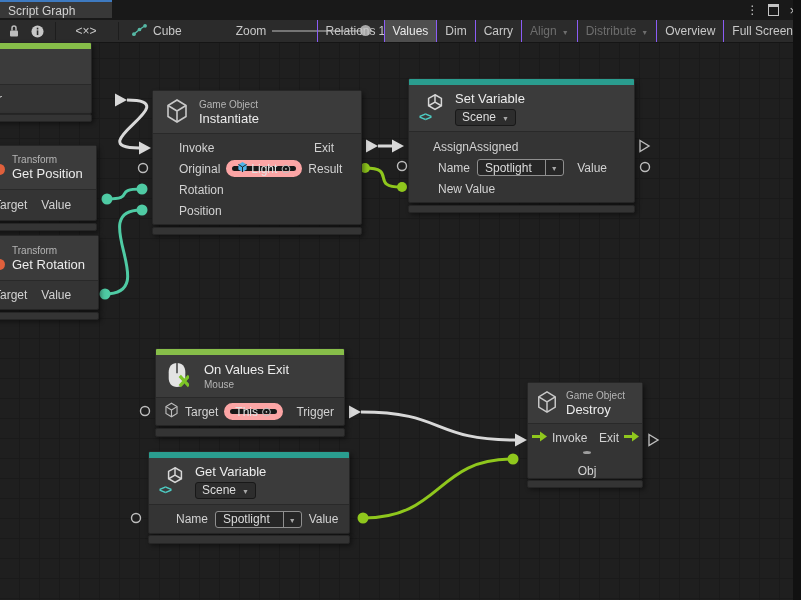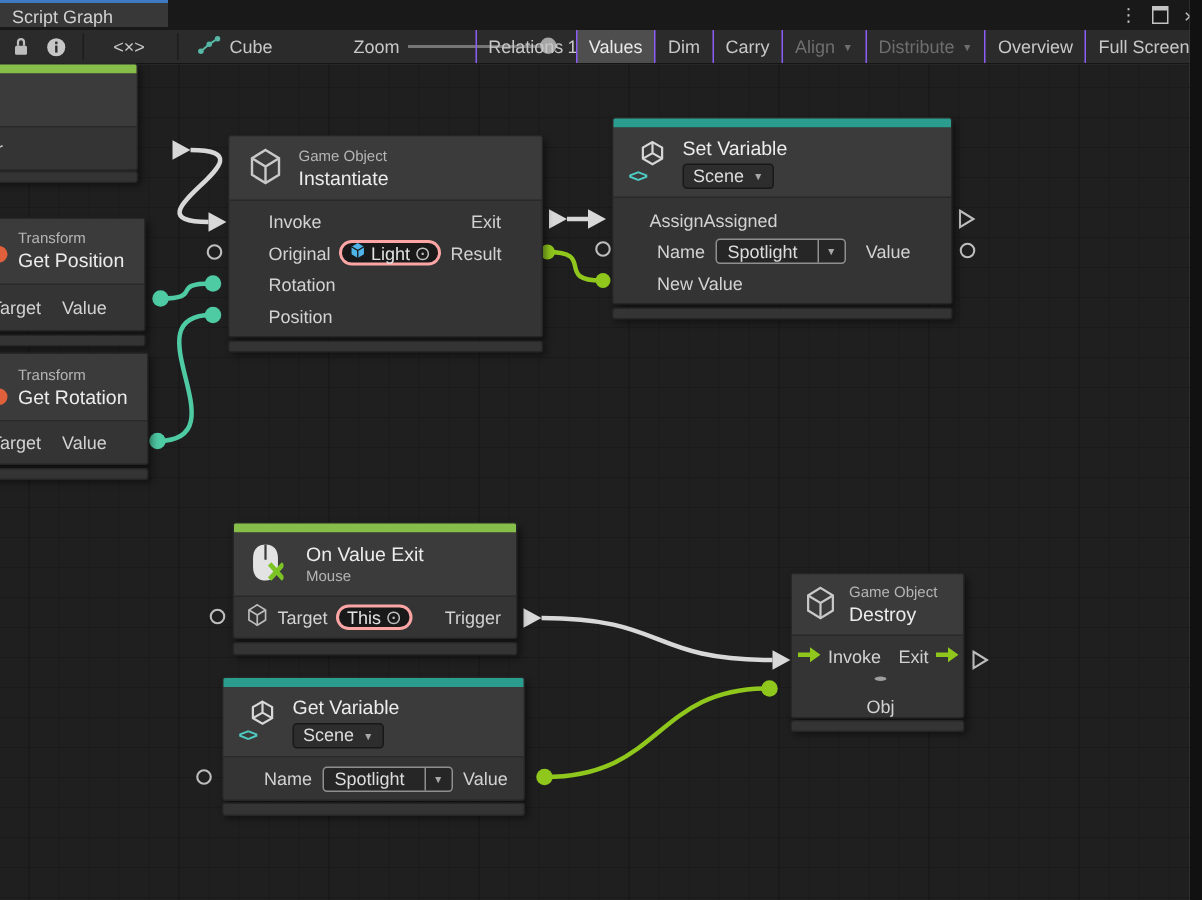--- a/index.html
+++ b/index.html
@@ -65,21 +65,21 @@
   .nheader{background:#3b3b3b;border-bottom:1px solid #292929;display:flex;align-items:center;box-sizing:border-box;}
   .ncat{font-size:10px;color:#b5b5b5;line-height:13px;}
   .ntitle{font-size:13px;color:#ececec;line-height:16px;}
   .nrow{display:flex;align-items:center;box-sizing:border-box;}
   .nfooter{
     position:absolute;z-index:3;background:#343434;border:1px solid #262626;border-radius:2px;
     box-shadow:2px 2px 4px rgba(0,0,0,.4);box-sizing:border-box;
   }
   .objfield{
     display:inline-flex;align-items:center;gap:3px;height:17px;
-    background:#191919;border:2px solid #fca5a5;border-radius:9px;
+    background:#191919;border:6px solid #fca5a5;border-radius:9px;
     padding:0 5px 0 5px;font-size:12px;color:#e2e2e2;box-sizing:border-box;
   }
   .picker-glyph{color:#c0c0c0;font-size:13px;line-height:13px;}
   .dd{
     display:inline-flex;align-items:center;gap:6px;height:17px;background:#2d2d2d;
     border:1px solid #181818;border-radius:3px;padding:0 6px;font-size:12px;color:#dcdcdc;box-sizing:border-box;
   }
   .dd .ddglyph{color:#a8a8a8;}
   .dd.boxed{border:1px solid #8f8f8f;background:#262626;padding:0;}
   .dd.boxed .txt{padding:0 7px;}
@@ -335,21 +335,21 @@
     <div class="nbar bar-green"></div>
     <div class="nheader" style="height:43px;padding-left:9px;gap:9px;">
       <span style="position:relative;width:30px;height:34px;">
         <svg width="24" height="28" viewBox="0 0 26 30" style="position:absolute;left:0;top:2px;">
           <path d="M13 2 C19 2 22 6 22 12 V18 C22 24 19 28 13 28 C7 28 4 24 4 18 V12 C4 6 7 2 13 2 Z" fill="#e3e3e3"></path>
           <line x1="13" y1="2" x2="13" y2="13" stroke="#3b3b3b" stroke-width="1.6"></line>
           <path d="M16 16 L26 27 M26 16 L16 27" stroke="#7cc425" stroke-width="3.4"></path>
         </svg>
       </span>
       <div>
-        <div class="ntitle">On Value Exit</div>
+        <div class="ntitle">On Values Exit</div>
         <div class="ncat">Mouse</div>
       </div>
     </div>
     <div class="nrow" style="height:27px;padding:0 10px 0 8px;gap:6px;">
       <span>
         <svg width="15" height="16" viewBox="0 0 24 26">
             <path d="M12 2 L21 7.5 V18.5 L12 24 L3 18.5 V7.5 Z" fill="none" stroke="#bdbdbd" stroke-width="1.8"></path>
             <path d="M3 7.5 L12 13 L21 7.5 M12 13 V24" fill="none" stroke="#bdbdbd" stroke-width="1.8"></path>
           </svg>
       </span>

